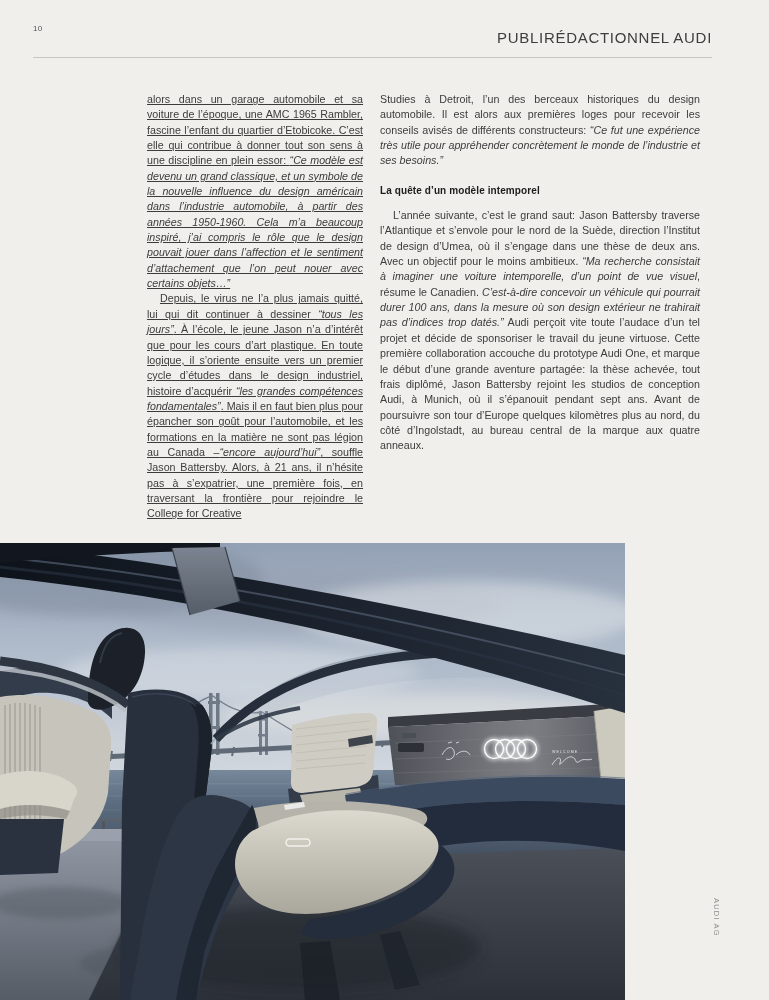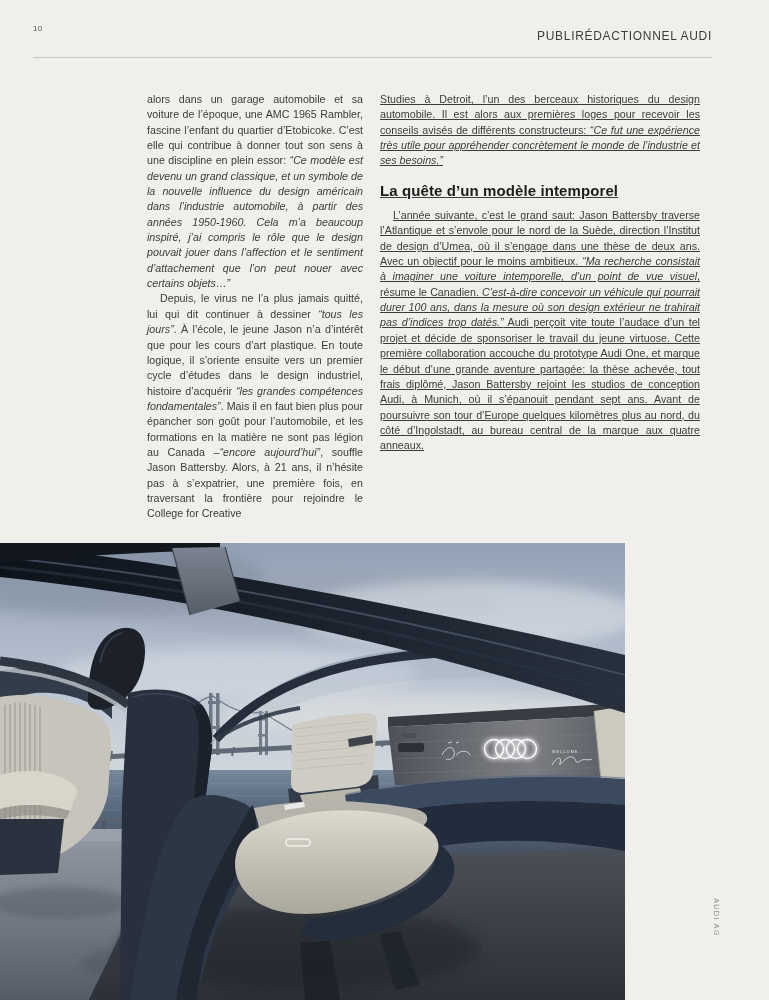--- a/index.html
+++ b/index.html
@@ -9,38 +9,38 @@
     font-family:"Liberation Sans",sans-serif;
     color:#3a3a3a;
     -webkit-font-smoothing:antialiased;
   }
   .page-number{
     position:absolute;left:33px;top:24px;
     font-size:8px;color:#555;letter-spacing:.3px;
   }
   .header-right{
     position:absolute;right:57px;top:29px;
-    font-size:12px;color:#3d3d3d;letter-spacing:.7px;
+    font-size:15px;color:#3d3d3d;letter-spacing:.7px;
   }
   .header-rule{
     position:absolute;left:33px;right:57px;top:57px;height:1px;
     background:#c6c6c4;
   }
   .col{
     position:absolute;top:92px;
     font-size:10.7px;line-height:15.35px;
     text-align:justify;color:#3c3c3c;
   }
-  #col1{left:147px;width:216px;}
-  #col2{left:380px;width:320px;text-decoration:underline;}
+  #col1{left:147px;width:216px;text-decoration:underline;}
+  #col2{left:380px;width:320px;}
   .col p{margin:0;}
   .col p.indent{text-indent:13px;}
   .col i{font-style:italic;}
   .section-heading{
-    font-size:15px;font-weight:bold;color:#1d1d1d;
+    font-size:10px;font-weight:bold;color:#1d1d1d;
     margin:14px 0 10px 0;text-align:left;letter-spacing:.1px;
   }
   .photo-wrap{
     position:absolute;left:0;top:543px;width:625px;height:457px;
   }
   .photo-credit{
     position:absolute;left:712px;top:898px;
     writing-mode:vertical-rl;
     font-size:7.5px;letter-spacing:1.2px;color:#8d8d8b;
   }

